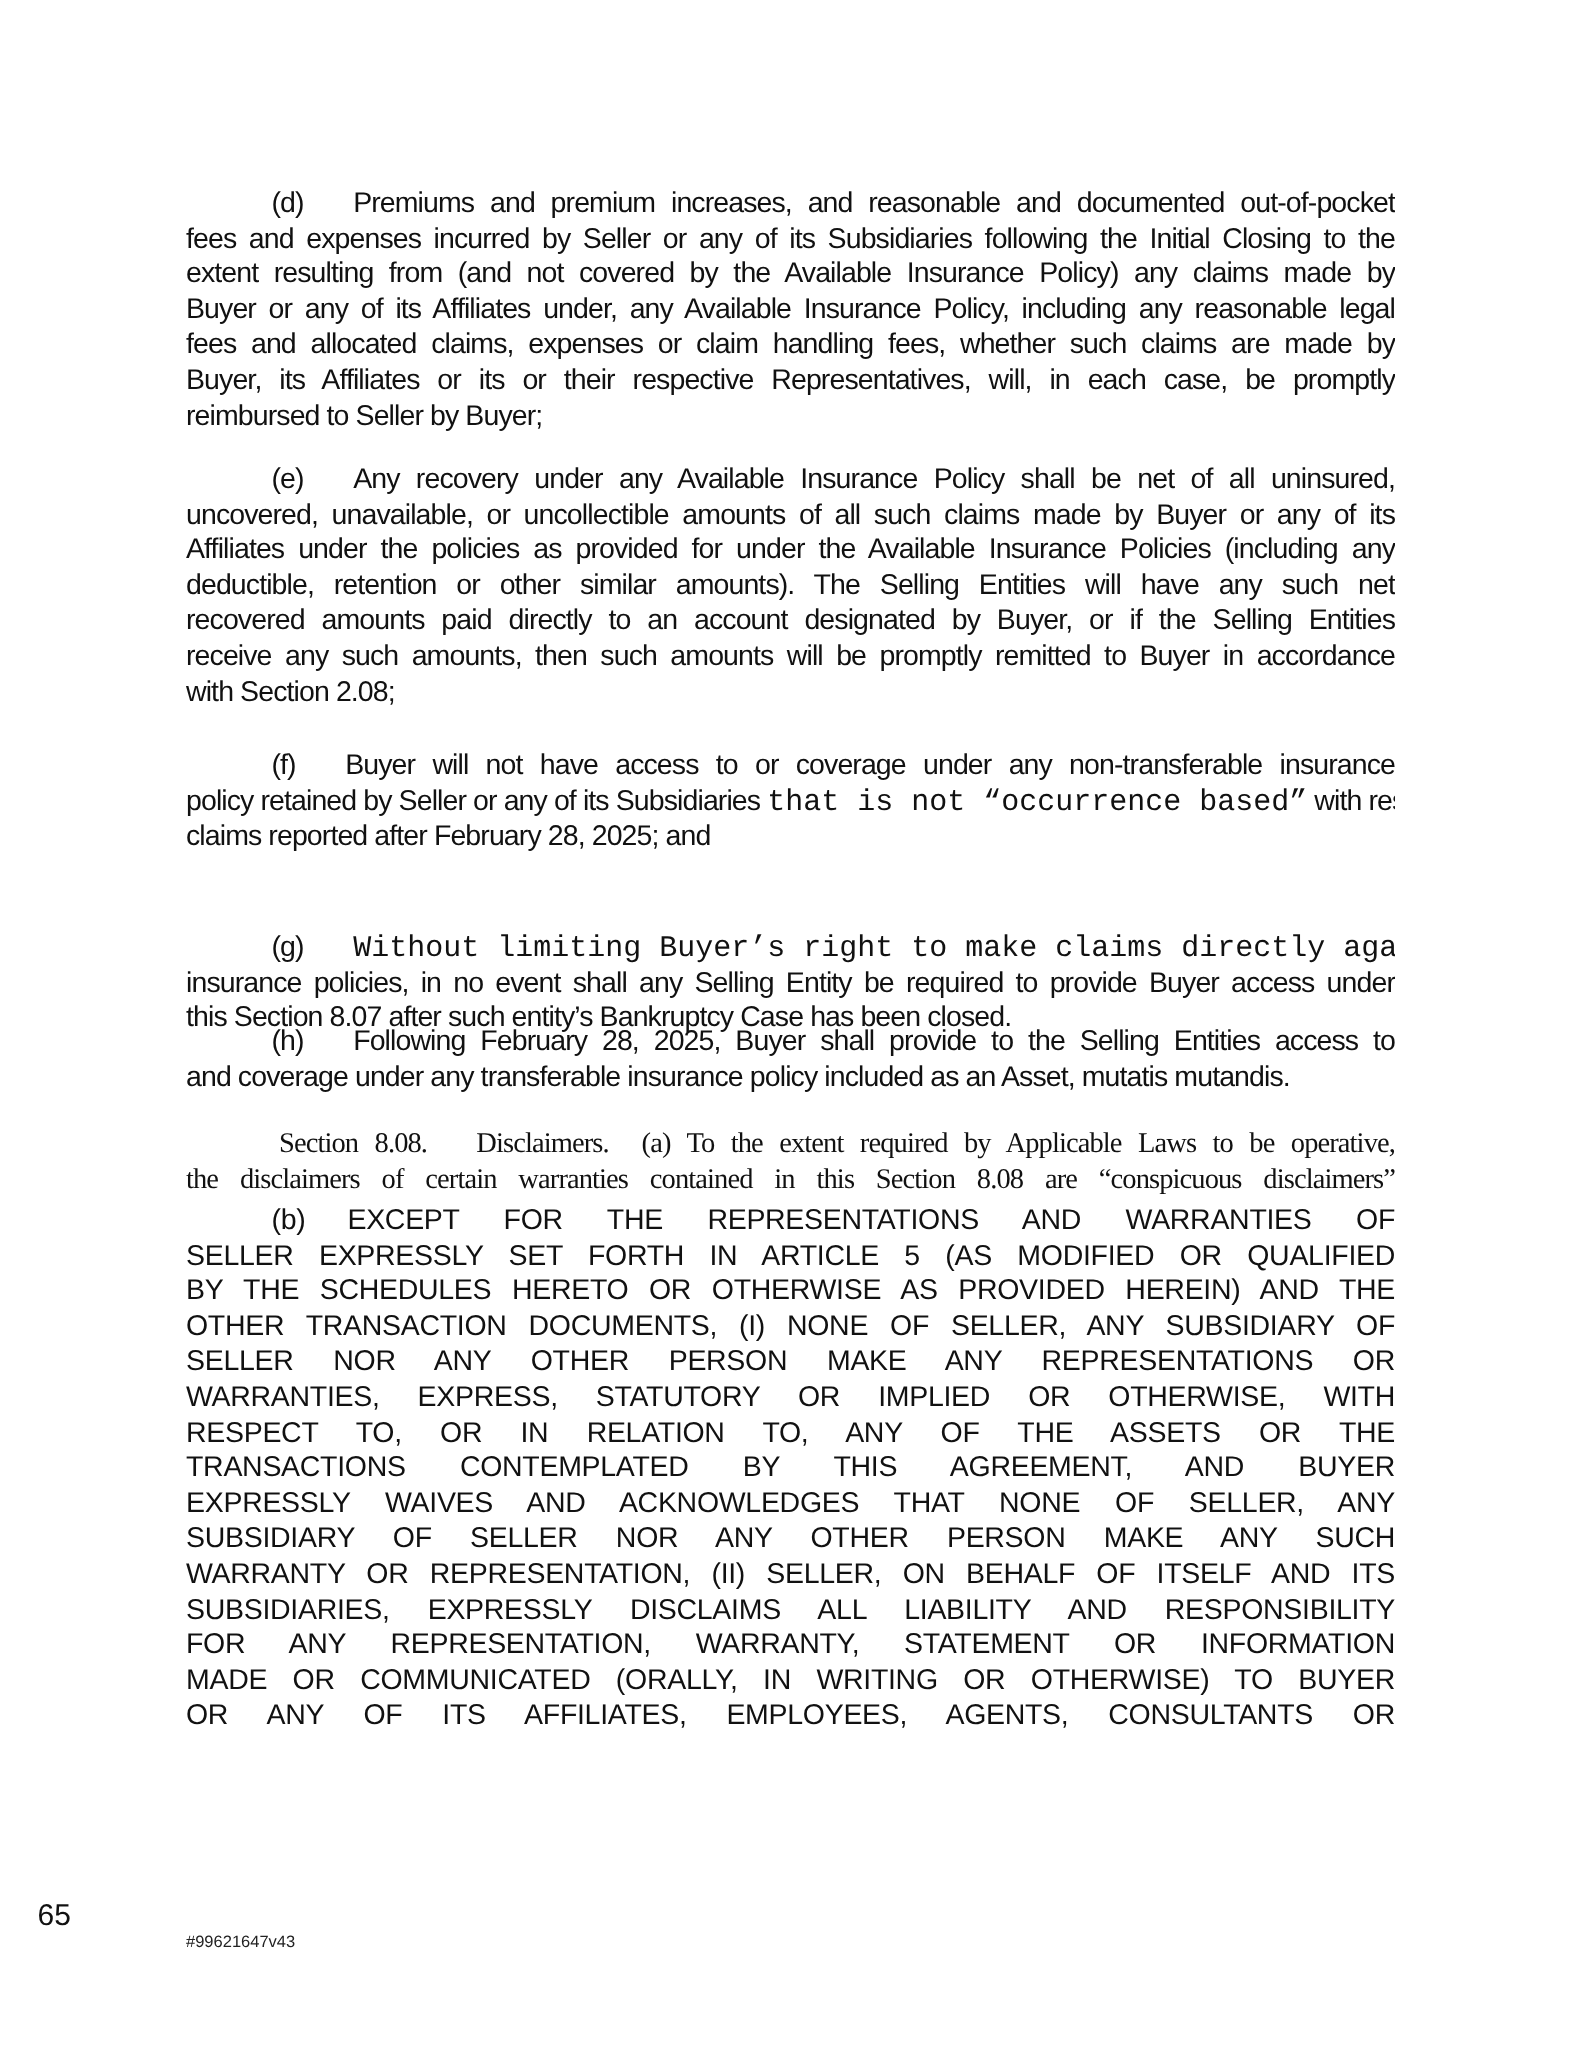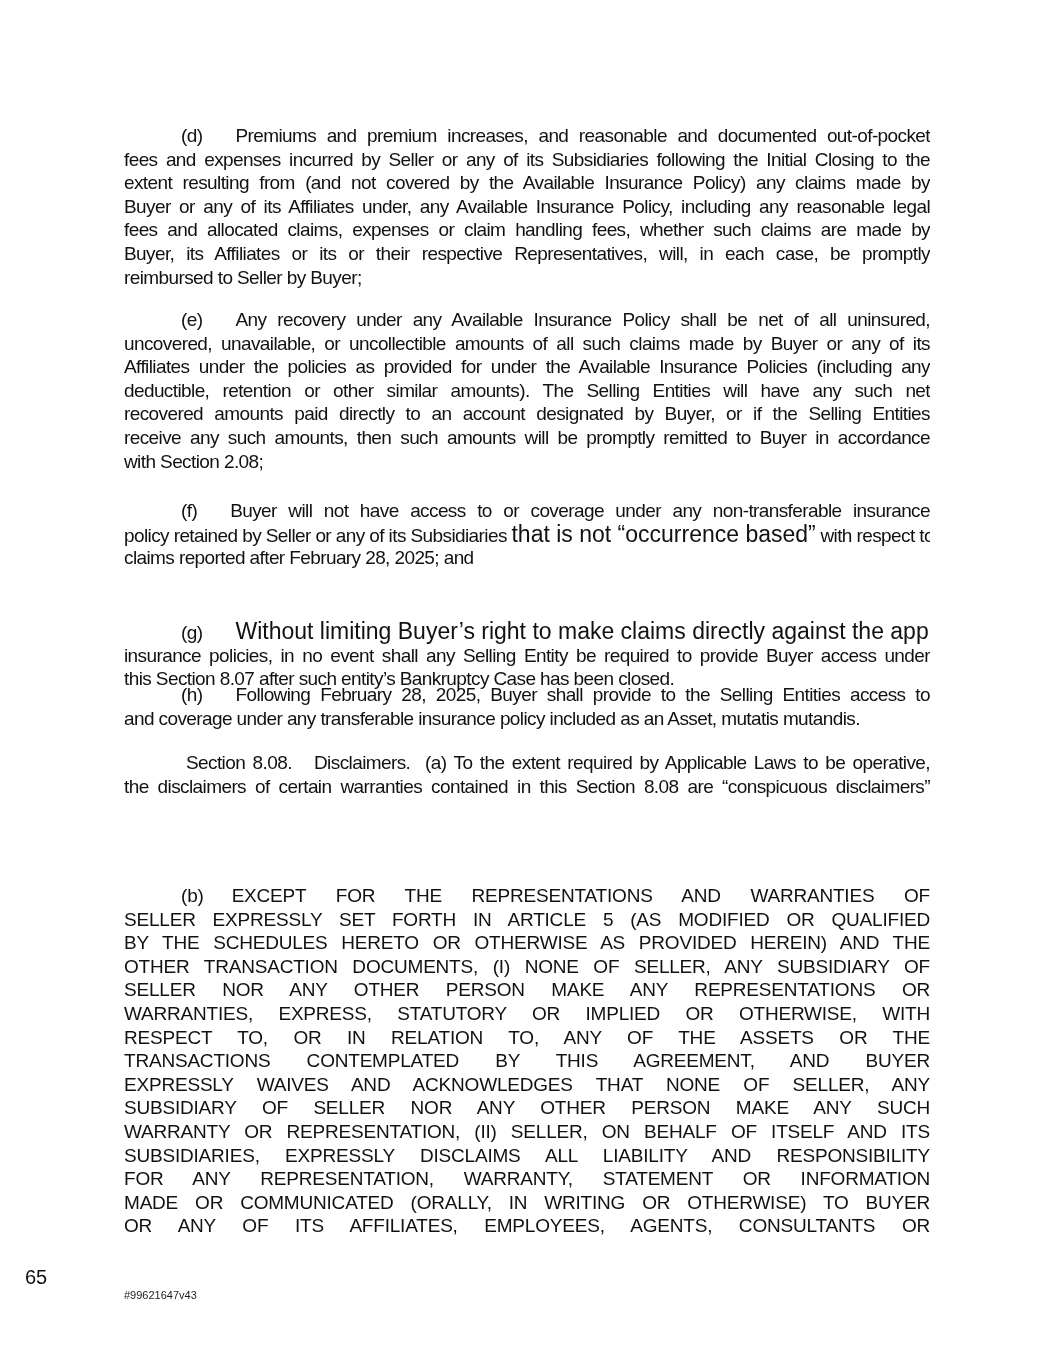--- a/index.html
+++ b/index.html
@@ -12,21 +12,21 @@
   .para { position: absolute; left: 124px; width: 806px; }
   .line {
     display: block; height: 23.6px; line-height: 23.6px;
     font-size: 19px; letter-spacing: -0.6px; word-spacing: 0px;
     text-align: justify; text-align-last: justify; white-space: nowrap;
     overflow: hidden;
   }
   .line.last { text-align-last: left; }
   .line.first { padding-left: 57px; }
   .caps .line { font-size: 19px; letter-spacing: -0.2px; }
-  .serif { font-family: Liberation Sans, sans-serif; font-size: 23px; letter-spacing: 0; }
+  .serif { font-family: Liberation Mono, monospace; font-size: 20px; letter-spacing: 0; }
   .tab { display: inline-block; width: 33px; }
   .page-number {
     position: absolute; left: 0; width: 1055px; top: 1266px; 
     font-size: 20px; color: #111; margin-left: 25px;
   }
   .doc-id {
     position: absolute; left: 124px; top: 1289px; font-size: 11px; color: #222;
   }
 </style>
 </head>
@@ -64,26 +64,26 @@
     <span class="line first"><span>(g)</span><span class="tab"></span><span class="serif">Without limiting Buyer’s right to make claims directly against the applicable</span></span>
     <span class="line">insurance policies, in no event shall any Selling Entity be required to provide Buyer access under</span>
     <span class="line last">this Section 8.07 after such entity’s Bankruptcy Case has been closed.</span>
   </div>
 
   <div class="para" style="top:683px;">
     <span class="line first"><span>(h)</span><span class="tab"></span><span>Following February 28, 2025, Buyer shall provide to the Selling Entities access to</span></span>
     <span class="line last">and coverage under any transferable insurance policy included as an Asset, mutatis mutandis.</span>
   </div>
 
-  <div class="para" style="top:751px;">
+  <div class="para" style="top:751px;font-family:Liberation Serif, serif;">
     <span class="line first" style="padding-left:62px;"><span>Section 8.08.</span>&nbsp;&nbsp; <span>Disclaimers.</span>&nbsp; <span>(a) To the extent required by Applicable Laws to be operative,</span></span>
     <span class="line">the disclaimers of certain warranties contained in this Section 8.08 are “conspicuous disclaimers”</span>
   </div>
 
-  <div class="para caps" style="top:884px;">
+  <div class="para caps" style="top:802px;">
     <span class="line first"><span>(b)</span><span class="tab" style="width:28px;"></span><span>EXCEPT FOR THE REPRESENTATIONS AND WARRANTIES OF</span></span>
     <span class="line">SELLER EXPRESSLY SET FORTH IN ARTICLE 5 (AS MODIFIED OR QUALIFIED</span>
     <span class="line">BY THE SCHEDULES HERETO OR OTHERWISE AS PROVIDED HEREIN) AND THE</span>
     <span class="line">OTHER TRANSACTION DOCUMENTS, (I) NONE OF SELLER, ANY SUBSIDIARY OF</span>
     <span class="line">SELLER NOR ANY OTHER PERSON MAKE ANY REPRESENTATIONS OR</span>
     <span class="line">WARRANTIES, EXPRESS, STATUTORY OR IMPLIED OR OTHERWISE, WITH</span>
     <span class="line">RESPECT TO, OR IN RELATION TO, ANY OF THE ASSETS OR THE</span>
     <span class="line">TRANSACTIONS CONTEMPLATED BY THIS AGREEMENT, AND BUYER</span>
     <span class="line">EXPRESSLY WAIVES AND ACKNOWLEDGES THAT NONE OF SELLER, ANY</span>
     <span class="line">SUBSIDIARY OF SELLER NOR ANY OTHER PERSON MAKE ANY SUCH</span>

